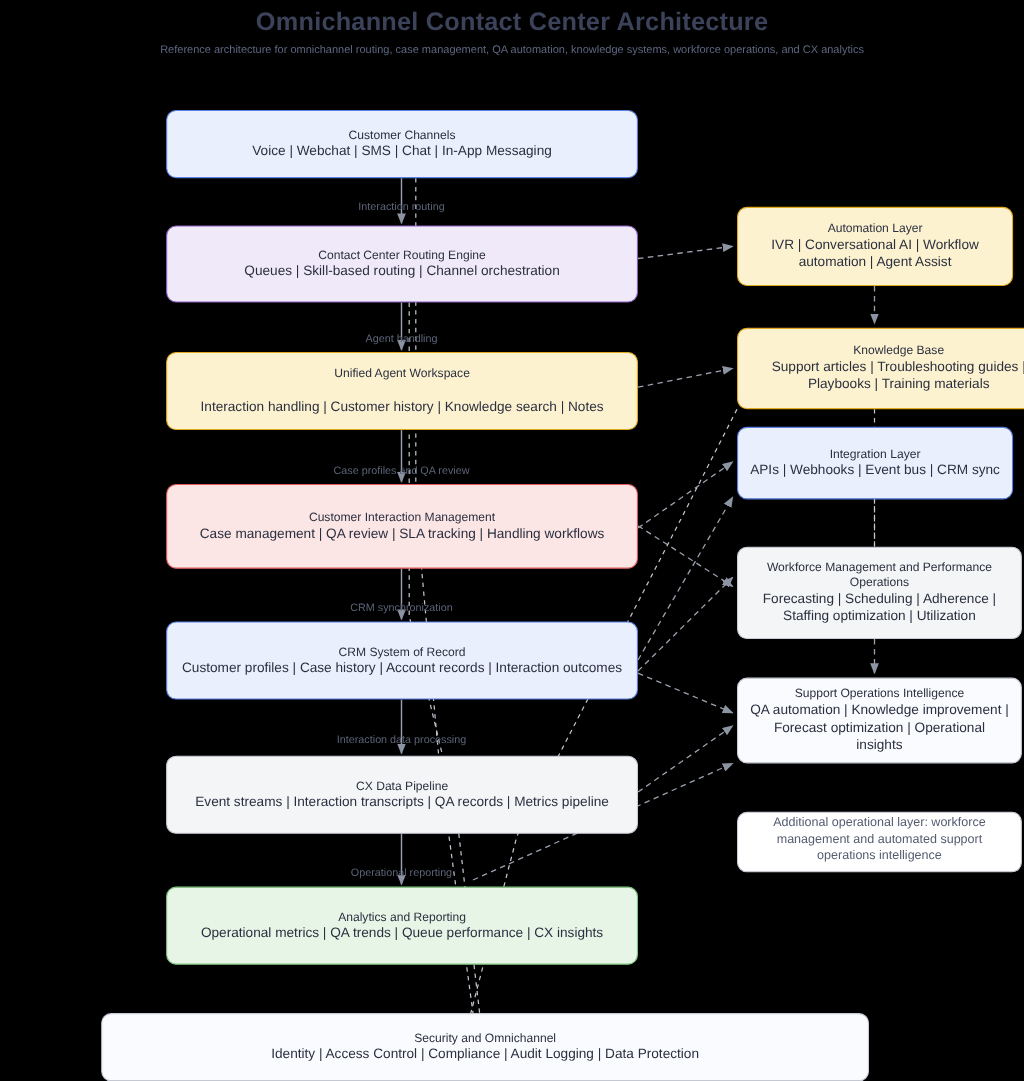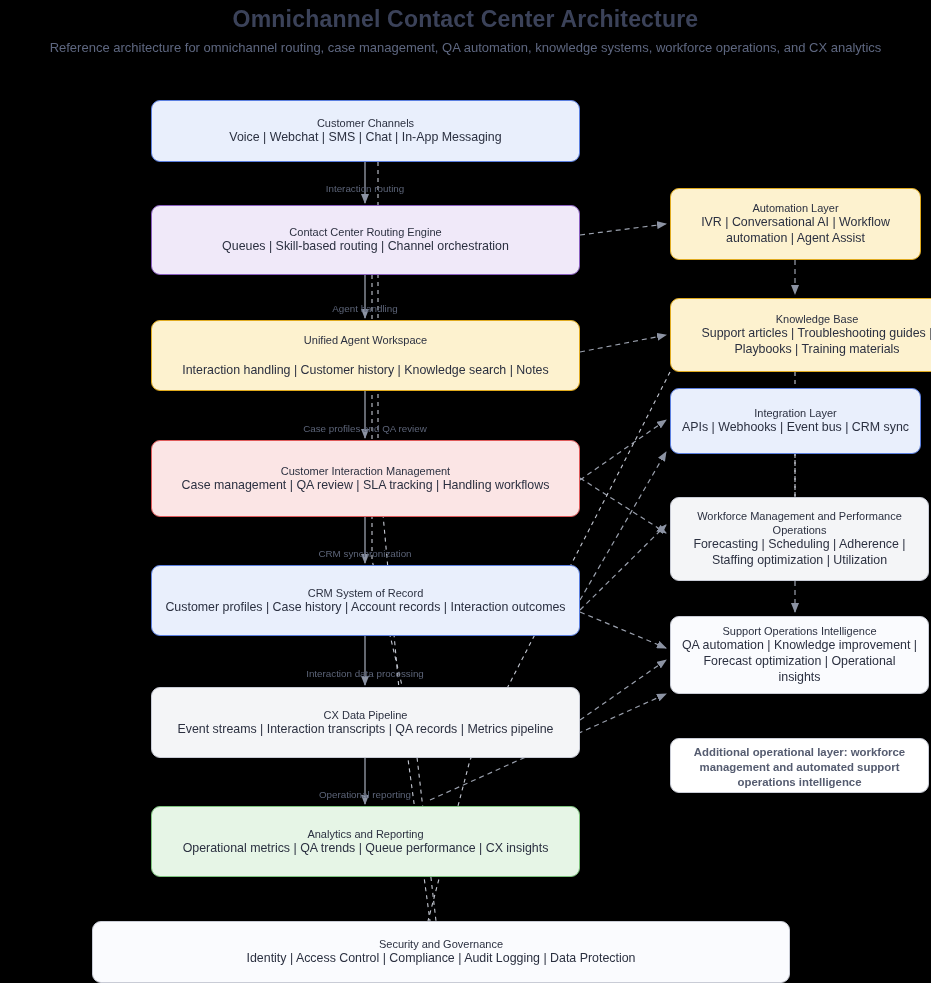--- a/index.html
+++ b/index.html
@@ -35,21 +35,21 @@
     font-weight: bold;
     color: #3b4259;
     letter-spacing: 0.2px;
     z-index: 4;
   }
   .subtitle {
     position: absolute;
     left: 0; top: 40px;
     width: 931px;
     text-align: center;
-    font-size: 13px;
+    font-size: 10px;
     color: #5e6780;
     z-index: 4;
   }
   .node {
     position: absolute;
     border-radius: 9px;
     border: 1.3px solid #888;
     background: #ffffff;
     display: flex;
     flex-direction: column;
@@ -68,26 +68,25 @@
     font-size: 12.4px;
     color: #2b3040;
     line-height: 1.28;
   }
   .note-node {
     position: absolute;
     border-radius: 9px;
     border: 1.3px solid #c9ccd6;
     background: #ffffff;
     display: flex;
-    align-items: flex-start;
+    align-items: flex-end;
     justify-content: center;
     text-align: center;
     padding: 6px 12px;
     z-index: 3;
-    font-weight: bold;
   }
   .note-node .n-note {
     font-size: 11.4px;
     color: #555c70;
     line-height: 1.32;
   }
   
   .c-blue   { background: #e9effc; border-color: #5b7fe0; }
   .c-purple { background: #f0e9f9; border-color: #8a5fc0; }
   .c-amber  { background: #fdf2cf; border-color: #e0aa1e; }
@@ -172,21 +171,21 @@
     </div>
     <div class="node c-grey" style="left: 151px; top: 687px; width: 429px; height: 71px;">
       <div class="n-title">CX Data Pipeline</div>
       <div class="n-sub">Event streams | Interaction transcripts | QA records | Metrics pipeline</div>
     </div>
     <div class="node c-green" style="left: 151px; top: 806px; width: 429px; height: 71px;">
       <div class="n-title">Analytics and Reporting</div>
       <div class="n-sub">Operational metrics | QA trends | Queue performance | CX insights</div>
     </div>
     <div class="node c-white" style="left: 92px; top: 921px; width: 698px; height: 62px;">
-      <div class="n-title">Security and Governance</div>
+      <div class="n-title">Security and Omnichannel</div>
       <div class="n-sub">Identity | Access Control | Compliance | Audit Logging | Data Protection</div>
     </div>
     <div class="node c-amber" style="left: 670px; top: 188px; width: 251px; height: 72px;">
       <div class="n-title">Automation Layer</div>
       <div class="n-sub">IVR | Conversational AI | Workflow automation | Agent Assist</div>
     </div>
     <div class="node c-amber" style="left: 670px; top: 298px; width: 294px; height: 74px;">
       <div class="n-title">Knowledge Base</div>
       <div class="n-sub">Support articles | Troubleshooting guides | Playbooks | Training materials</div>
     </div>

